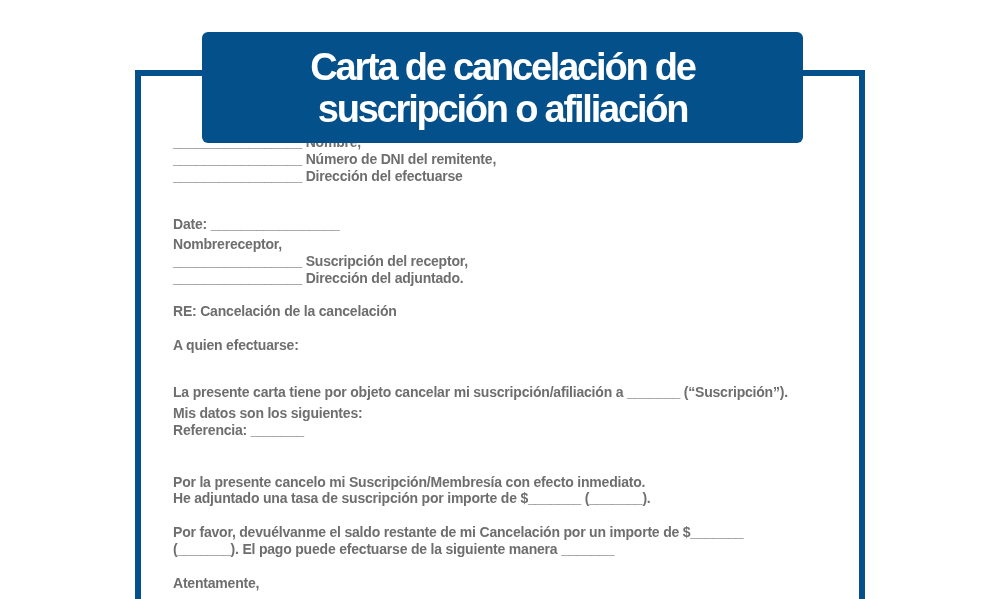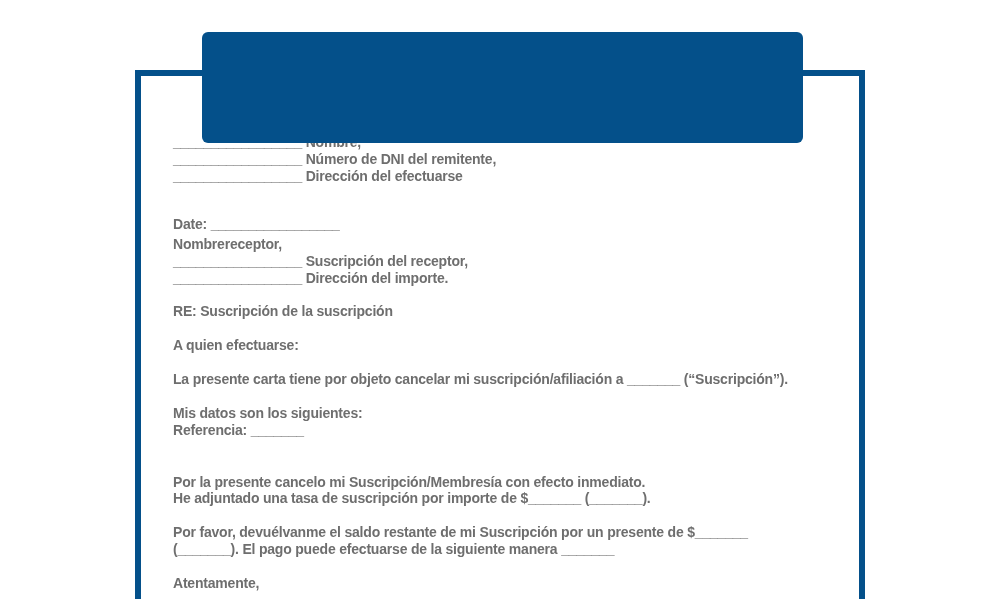--- a/index.html
+++ b/index.html
@@ -9,33 +9,35 @@
   .title-line { color:#fff; font-family:"Liberation Sans", sans-serif; font-weight:bold; font-size:38px; line-height:42px; letter-spacing:-2.2px; text-align:center; }
   .doc { position:absolute; left:173px; top:0; width:660px; color:#6e6e6e; font-weight:bold; font-size:14px; font-family:"Liberation Sans", sans-serif; letter-spacing:-0.2px; z-index:1; }
   .ln { position:absolute; left:0; white-space:nowrap; line-height:17px; }
 </style>
 </head>
 <body>
 
 <div class="frame"></div>
 
 <div class="title-box">
+  <div class="title-line">Carta de cancelación de</div>
+  <div class="title-line">suscripción o afiliación</div>
 </div>
 
 <div class="doc">
   <div class="ln" style="top:134px">_________________ Nombre,</div>
   <div class="ln" style="top:151px">_________________ Número de DNI del remitente,</div>
   <div class="ln" style="top:168px">_________________ Dirección del efectuarse</div>
   <div class="ln" style="top:216px">Date: _________________</div>
   <div class="ln" style="top:236px">Nombrereceptor,</div>
   <div class="ln" style="top:253px">_________________ Suscripción del receptor,</div>
-  <div class="ln" style="top:270px">_________________ Dirección del importe.</div>
-  <div class="ln" style="top:303px">RE: Suscripción de la suscripción</div>
+  <div class="ln" style="top:270px">_________________ Dirección del adjuntado.</div>
+  <div class="ln" style="top:303px">RE: Cancelación de la cancelación</div>
   <div class="ln" style="top:337px">A quien efectuarse:</div>
-  <div class="ln" style="top:371px">La presente carta tiene por objeto cancelar mi suscripción/afiliación a _______ (“Suscripción”).</div>
+  <div class="ln" style="top:384px">La presente carta tiene por objeto cancelar mi suscripción/afiliación a _______ (“Suscripción”).</div>
   <div class="ln" style="top:405px">Mis datos son los siguientes:</div>
   <div class="ln" style="top:422px">Referencia: _______</div>
   <div class="ln" style="top:474px">Por la presente cancelo mi Suscripción/Membresía con efecto inmediato.</div>
   <div class="ln" style="top:490px">He adjuntado una tasa de suscripción por importe de $_______ (_______).</div>
-  <div class="ln" style="top:524px">Por favor, devuélvanme el saldo restante de mi Suscripción por un presente de $_______</div>
+  <div class="ln" style="top:524px">Por favor, devuélvanme el saldo restante de mi Cancelación por un importe de $_______</div>
   <div class="ln" style="top:541px">(_______). El pago puede efectuarse de la siguiente manera _______</div>
   <div class="ln" style="top:575px">Atentamente,</div>
 </div>
 
 </body></html>

